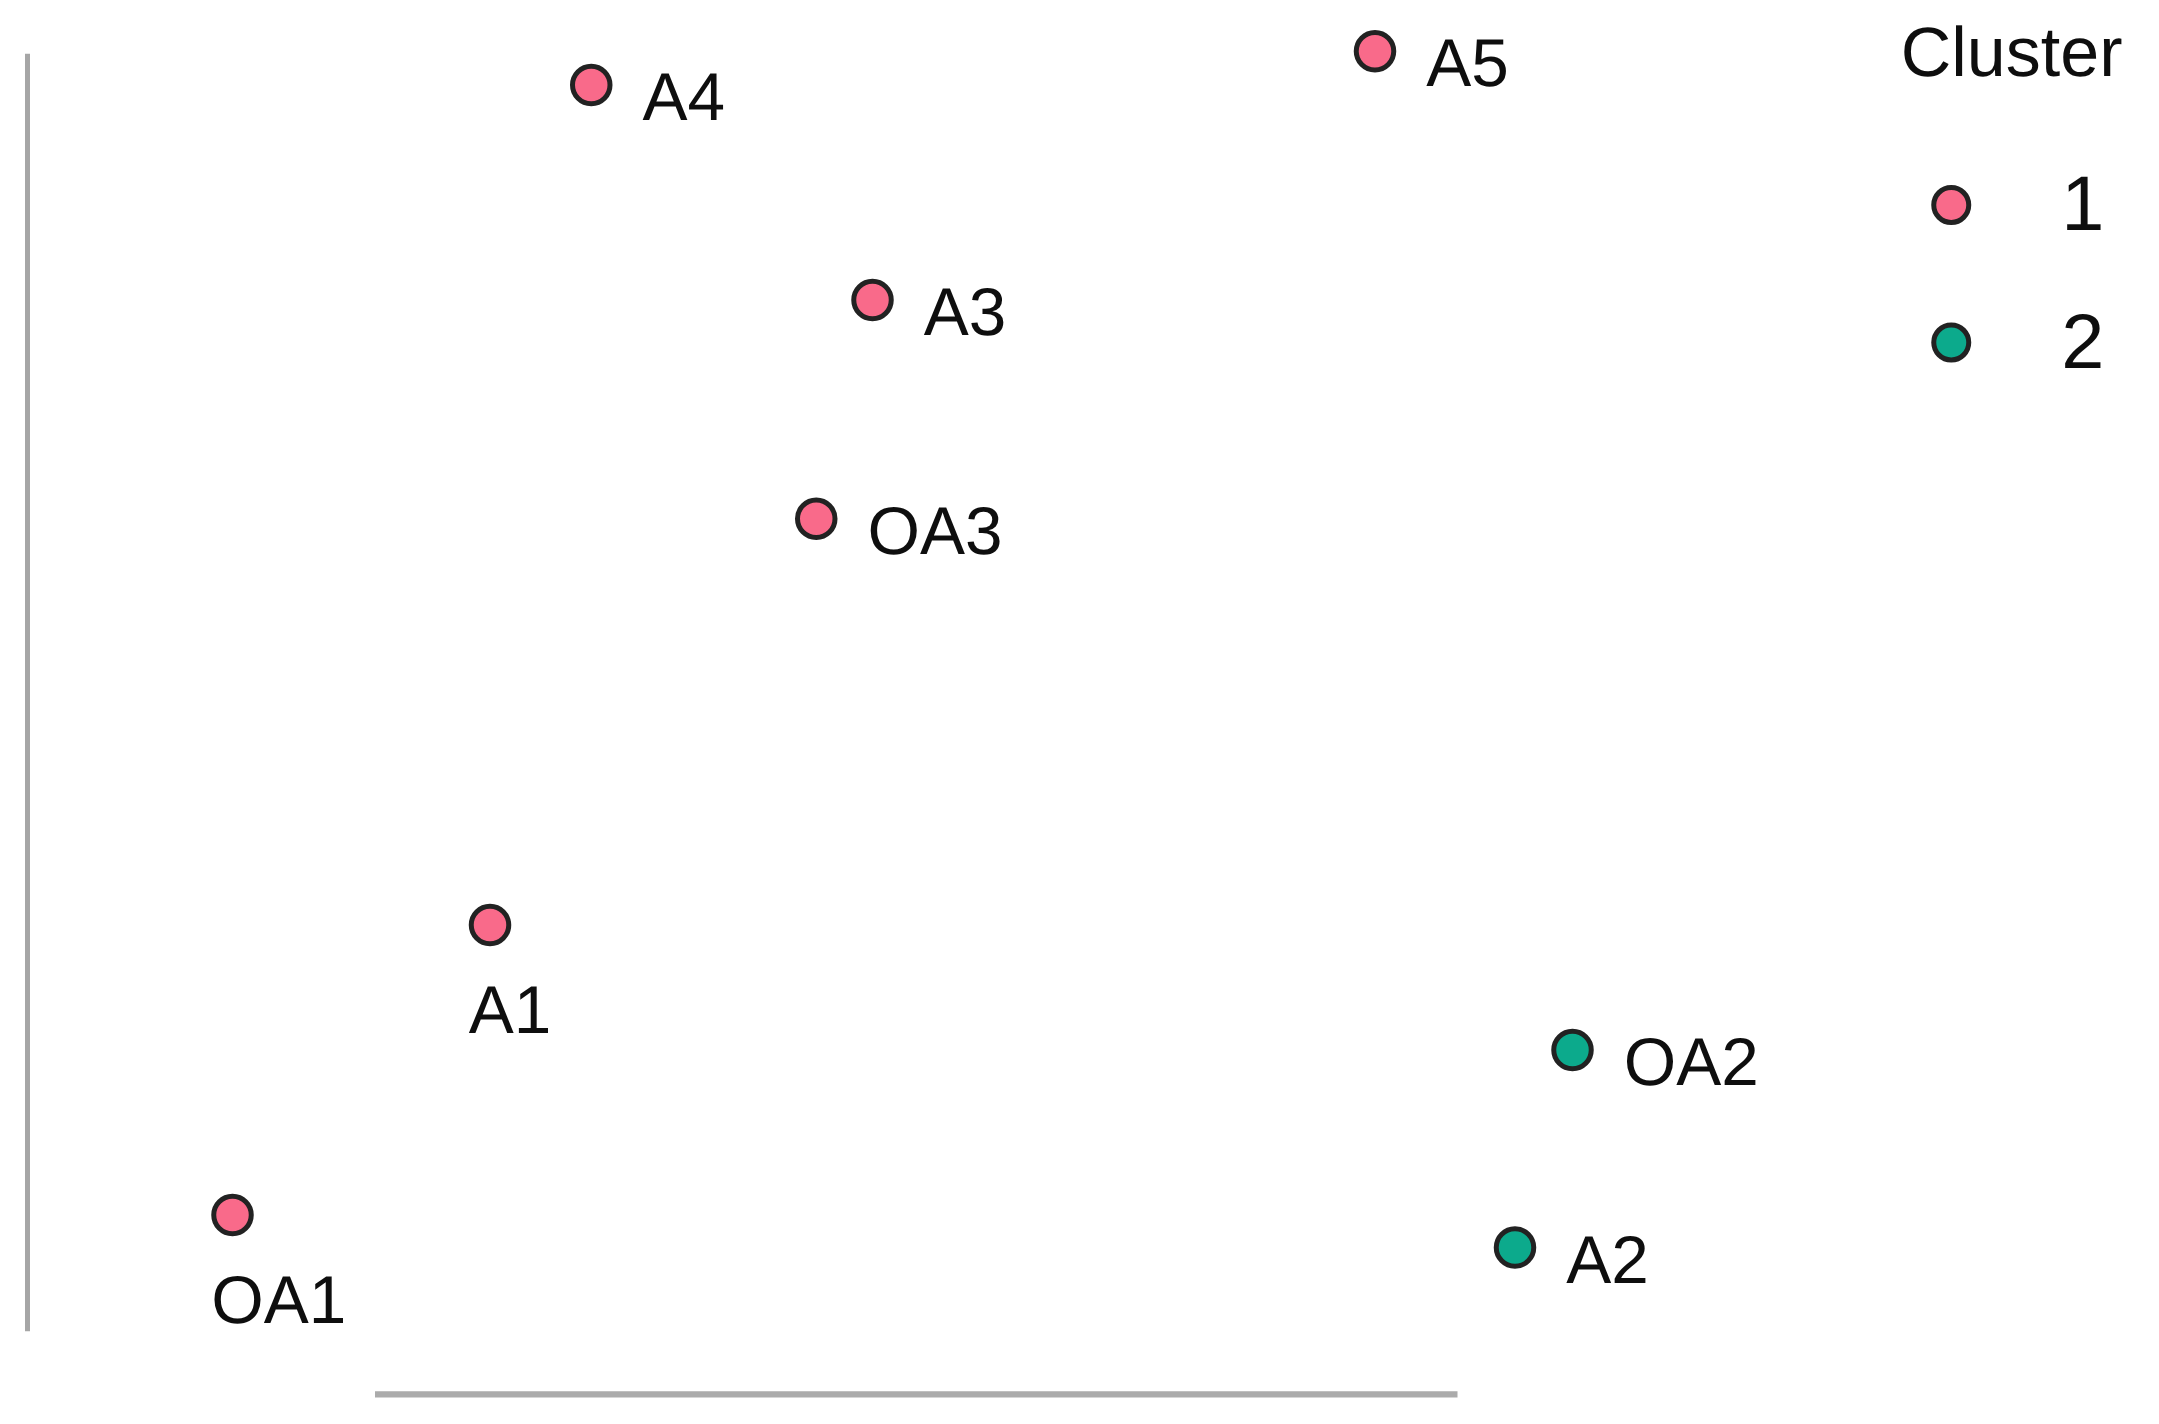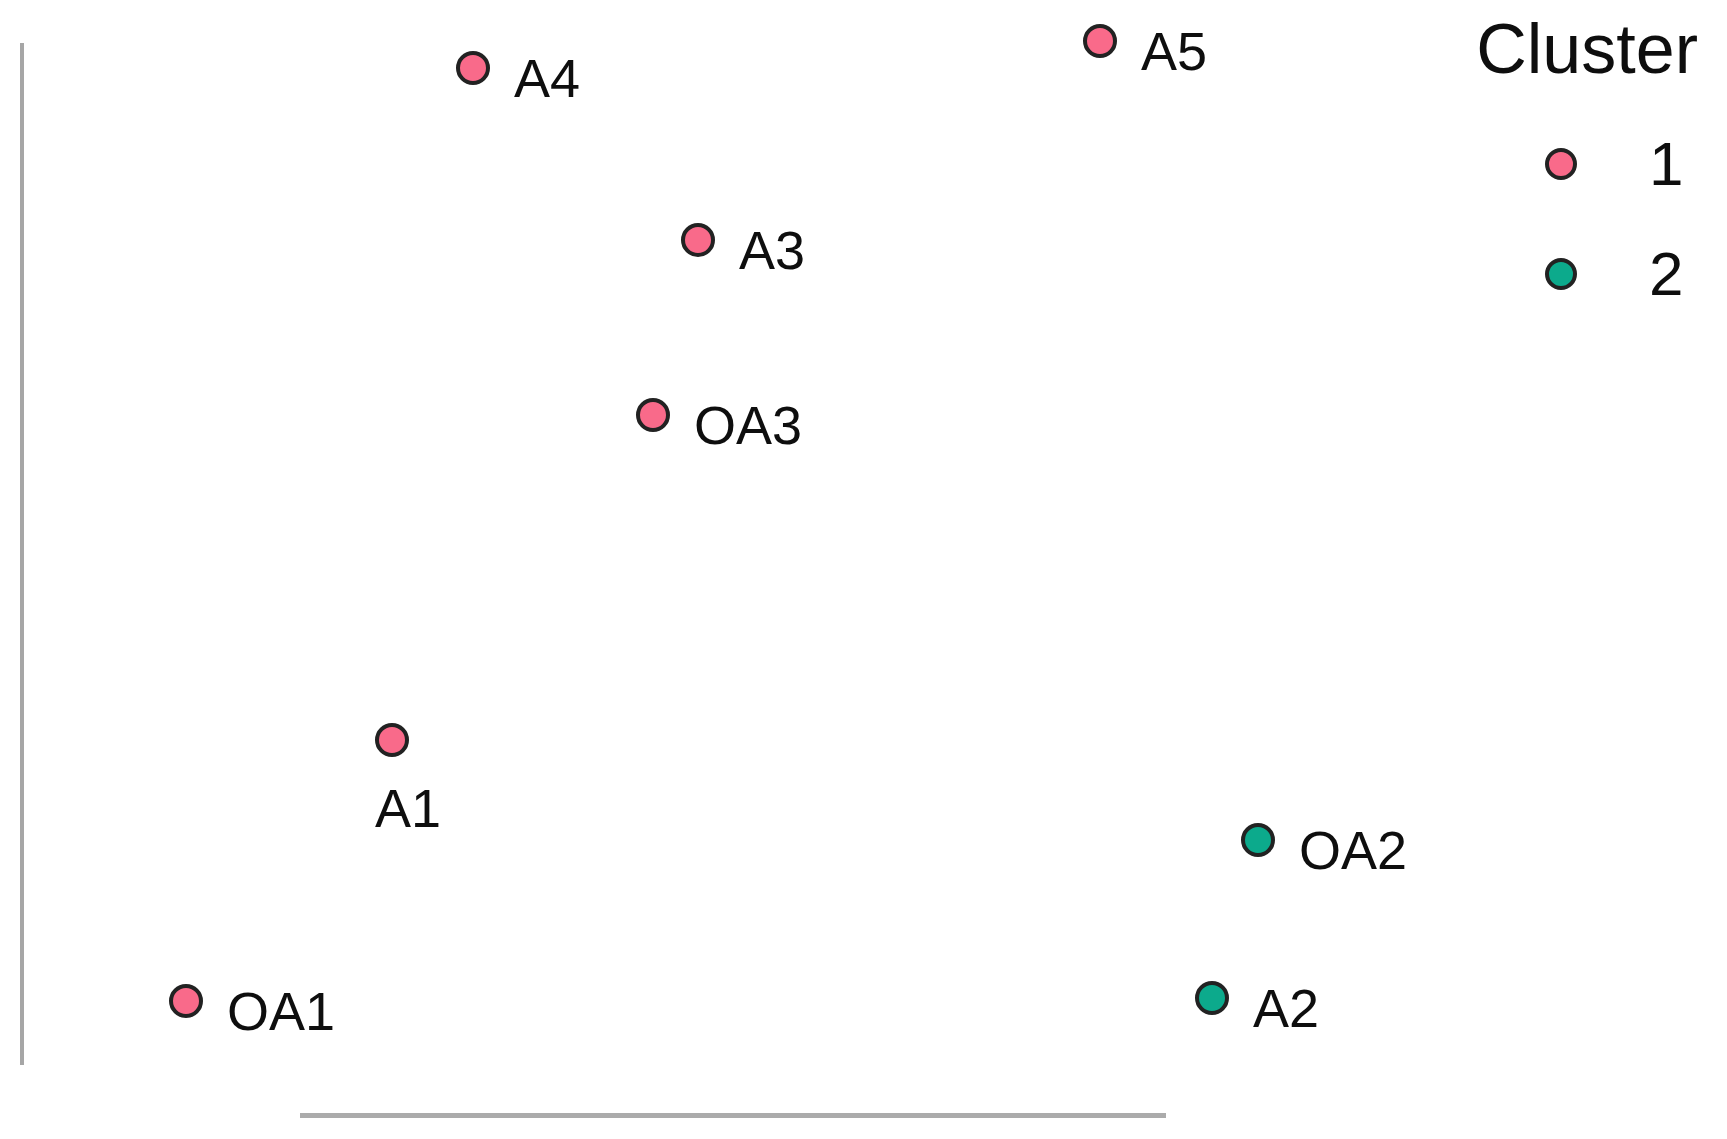--- a/index.html
+++ b/index.html
@@ -33,21 +33,21 @@
     border: 4px solid #222222; border-radius: 50%;
     flex: 0 0 auto;
   }
   .point-label {
     font-size: 54px; line-height: 1; color: #0e0e0e;
   }
 
   
   .legend-title {
     position: absolute; top: 14px; right: 29px;
-    font-size: 70px; line-height: 1; color: #0e0e0e;
+    font-size: 56px; line-height: 1; color: #0e0e0e;
   }
   .legend-entry {
     position: absolute; left: 1545px;
     display: flex; align-items: center; gap: 72px;
     height: 60px;
   }
   .legend-dot {
     width: 32px; height: 32px; box-sizing: border-box;
     border: 4px solid #222222; border-radius: 50%;
     flex: 0 0 auto;
@@ -85,21 +85,21 @@
         <span class="point-label">A1</span>
       </div>
       <div class="point" style="left: 1258px; top: 850px;">
         <span class="dot" style="background: rgb(12, 170, 140);"></span>
         <span class="point-label">OA2</span>
       </div>
       <div class="point" style="left: 1212px; top: 1008px;">
         <span class="dot" style="background: rgb(12, 170, 140);"></span>
         <span class="point-label">A2</span>
       </div>
-      <div class="point" style="left: 186px; top: 1011px;">
+      <div class="point" style="left: 186px; top: 1011px; flex-direction: column;">
         <span class="dot" style="background: rgb(249, 106, 138);"></span>
         <span class="point-label">OA1</span>
       </div>
     </div>
 
   <div>
     <div class="legend-title">Cluster</div>
     <div id="legend-entries">
         <div class="legend-entry" style="top: 134px;">
           <span class="legend-dot" style="background: rgb(249, 106, 138);"></span>

